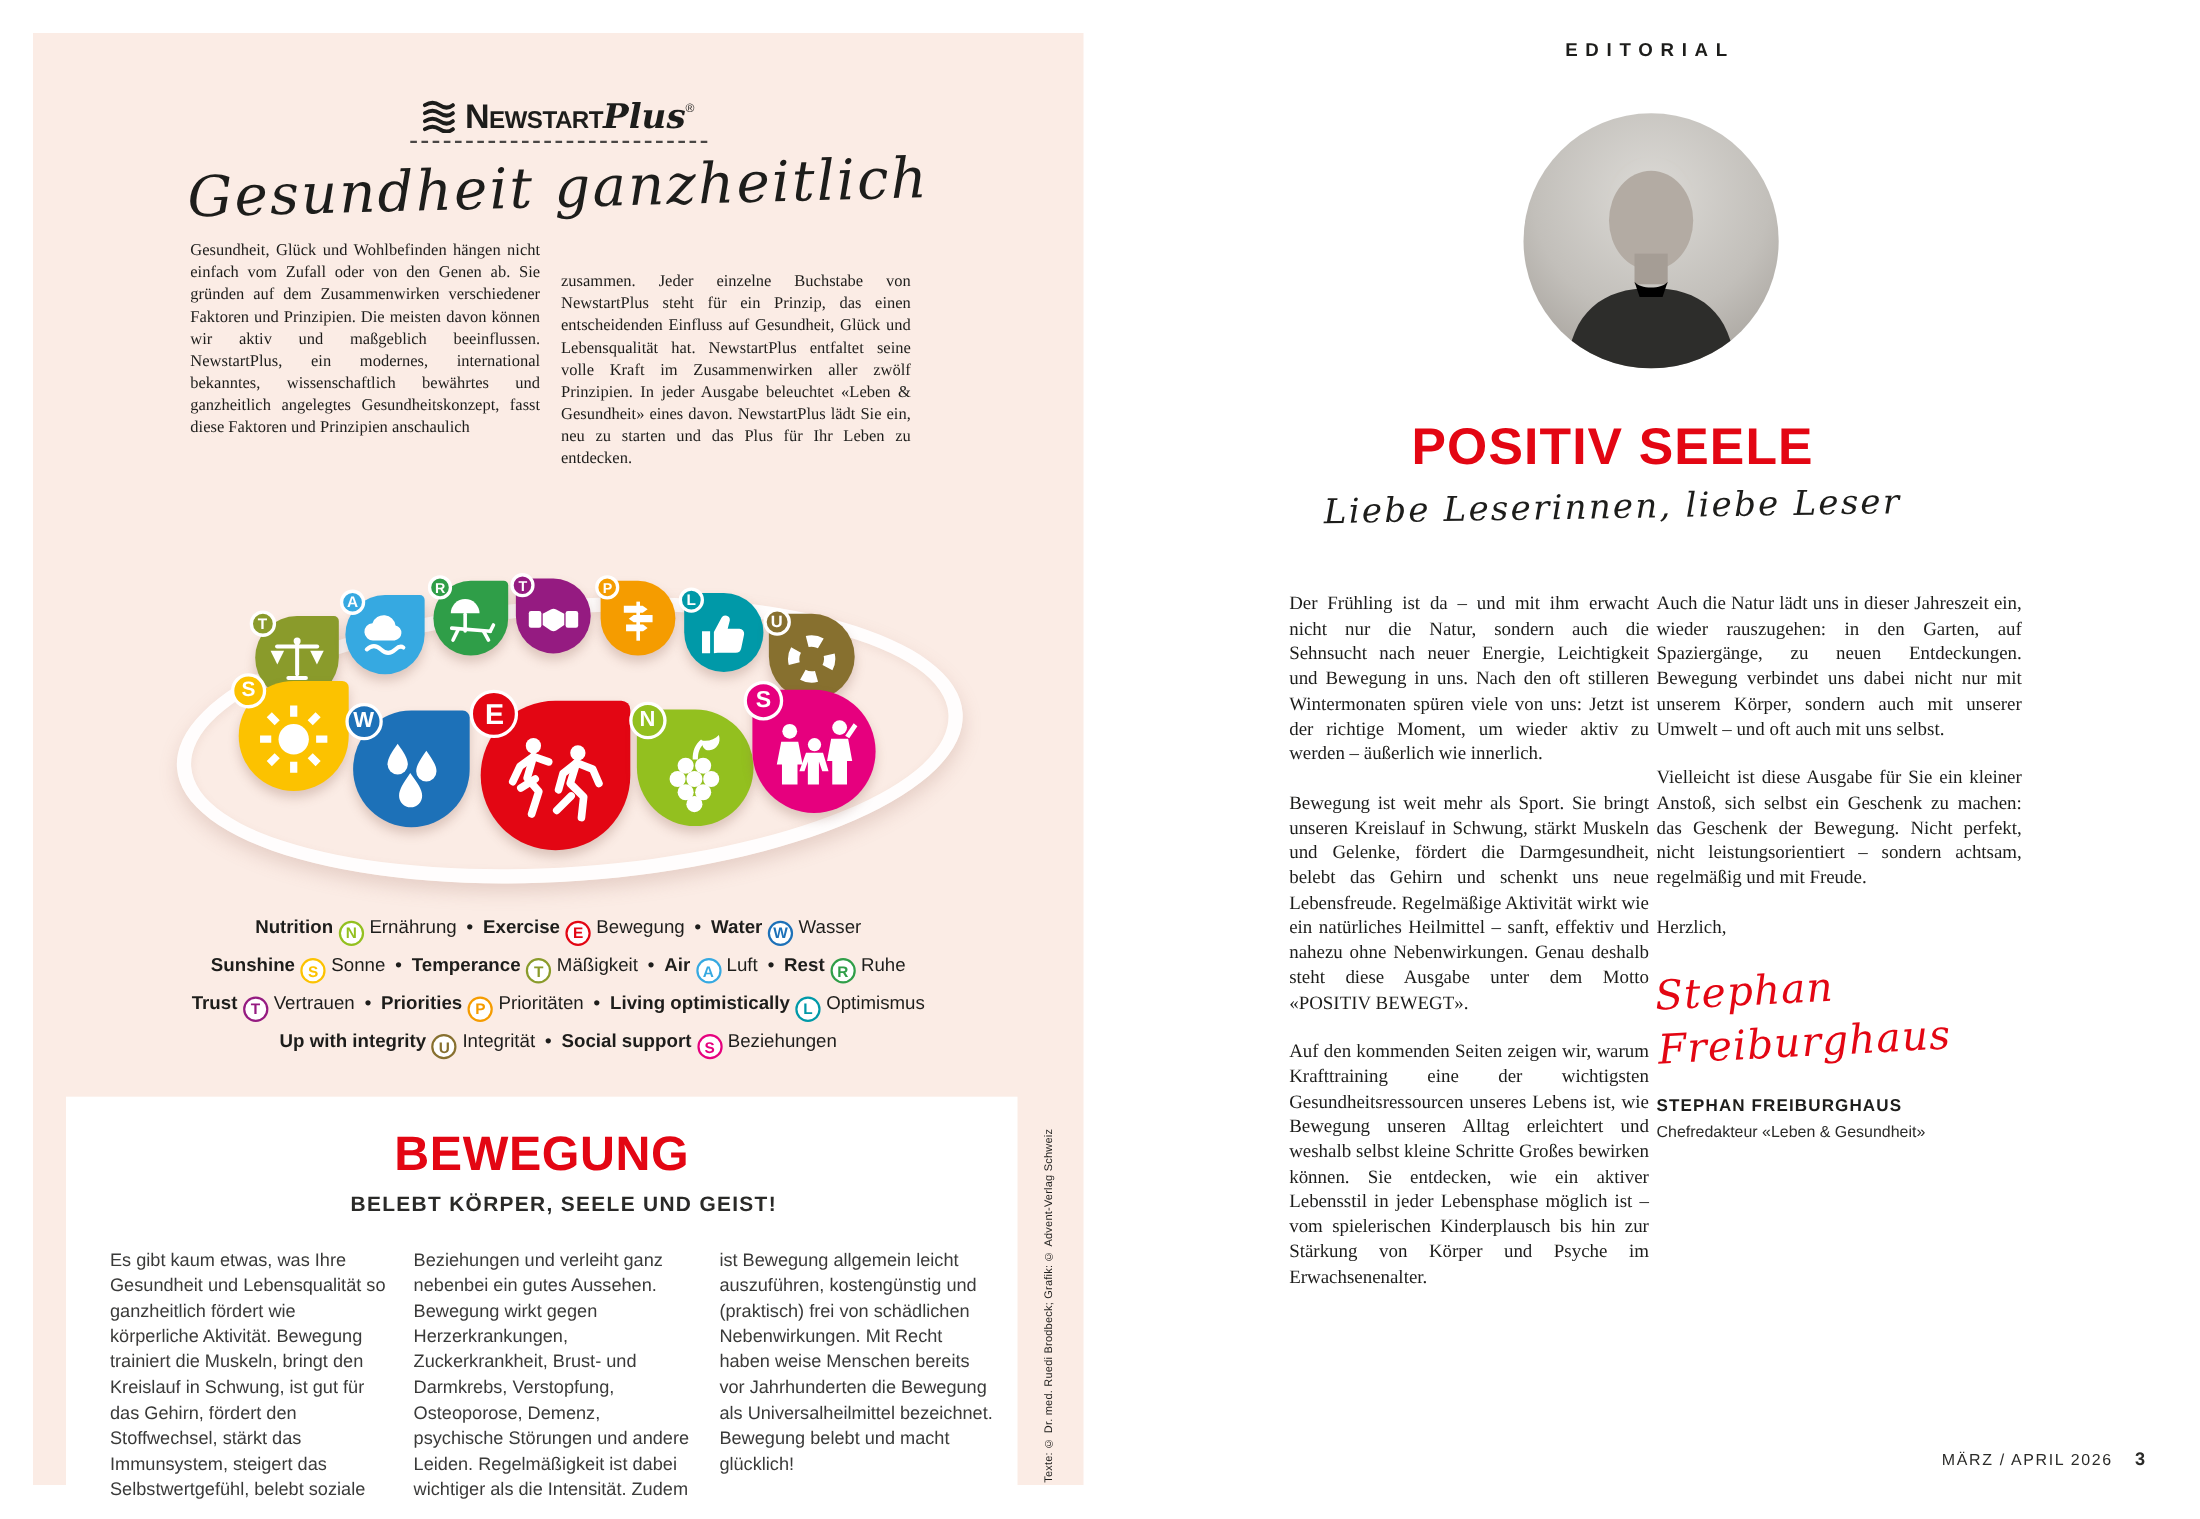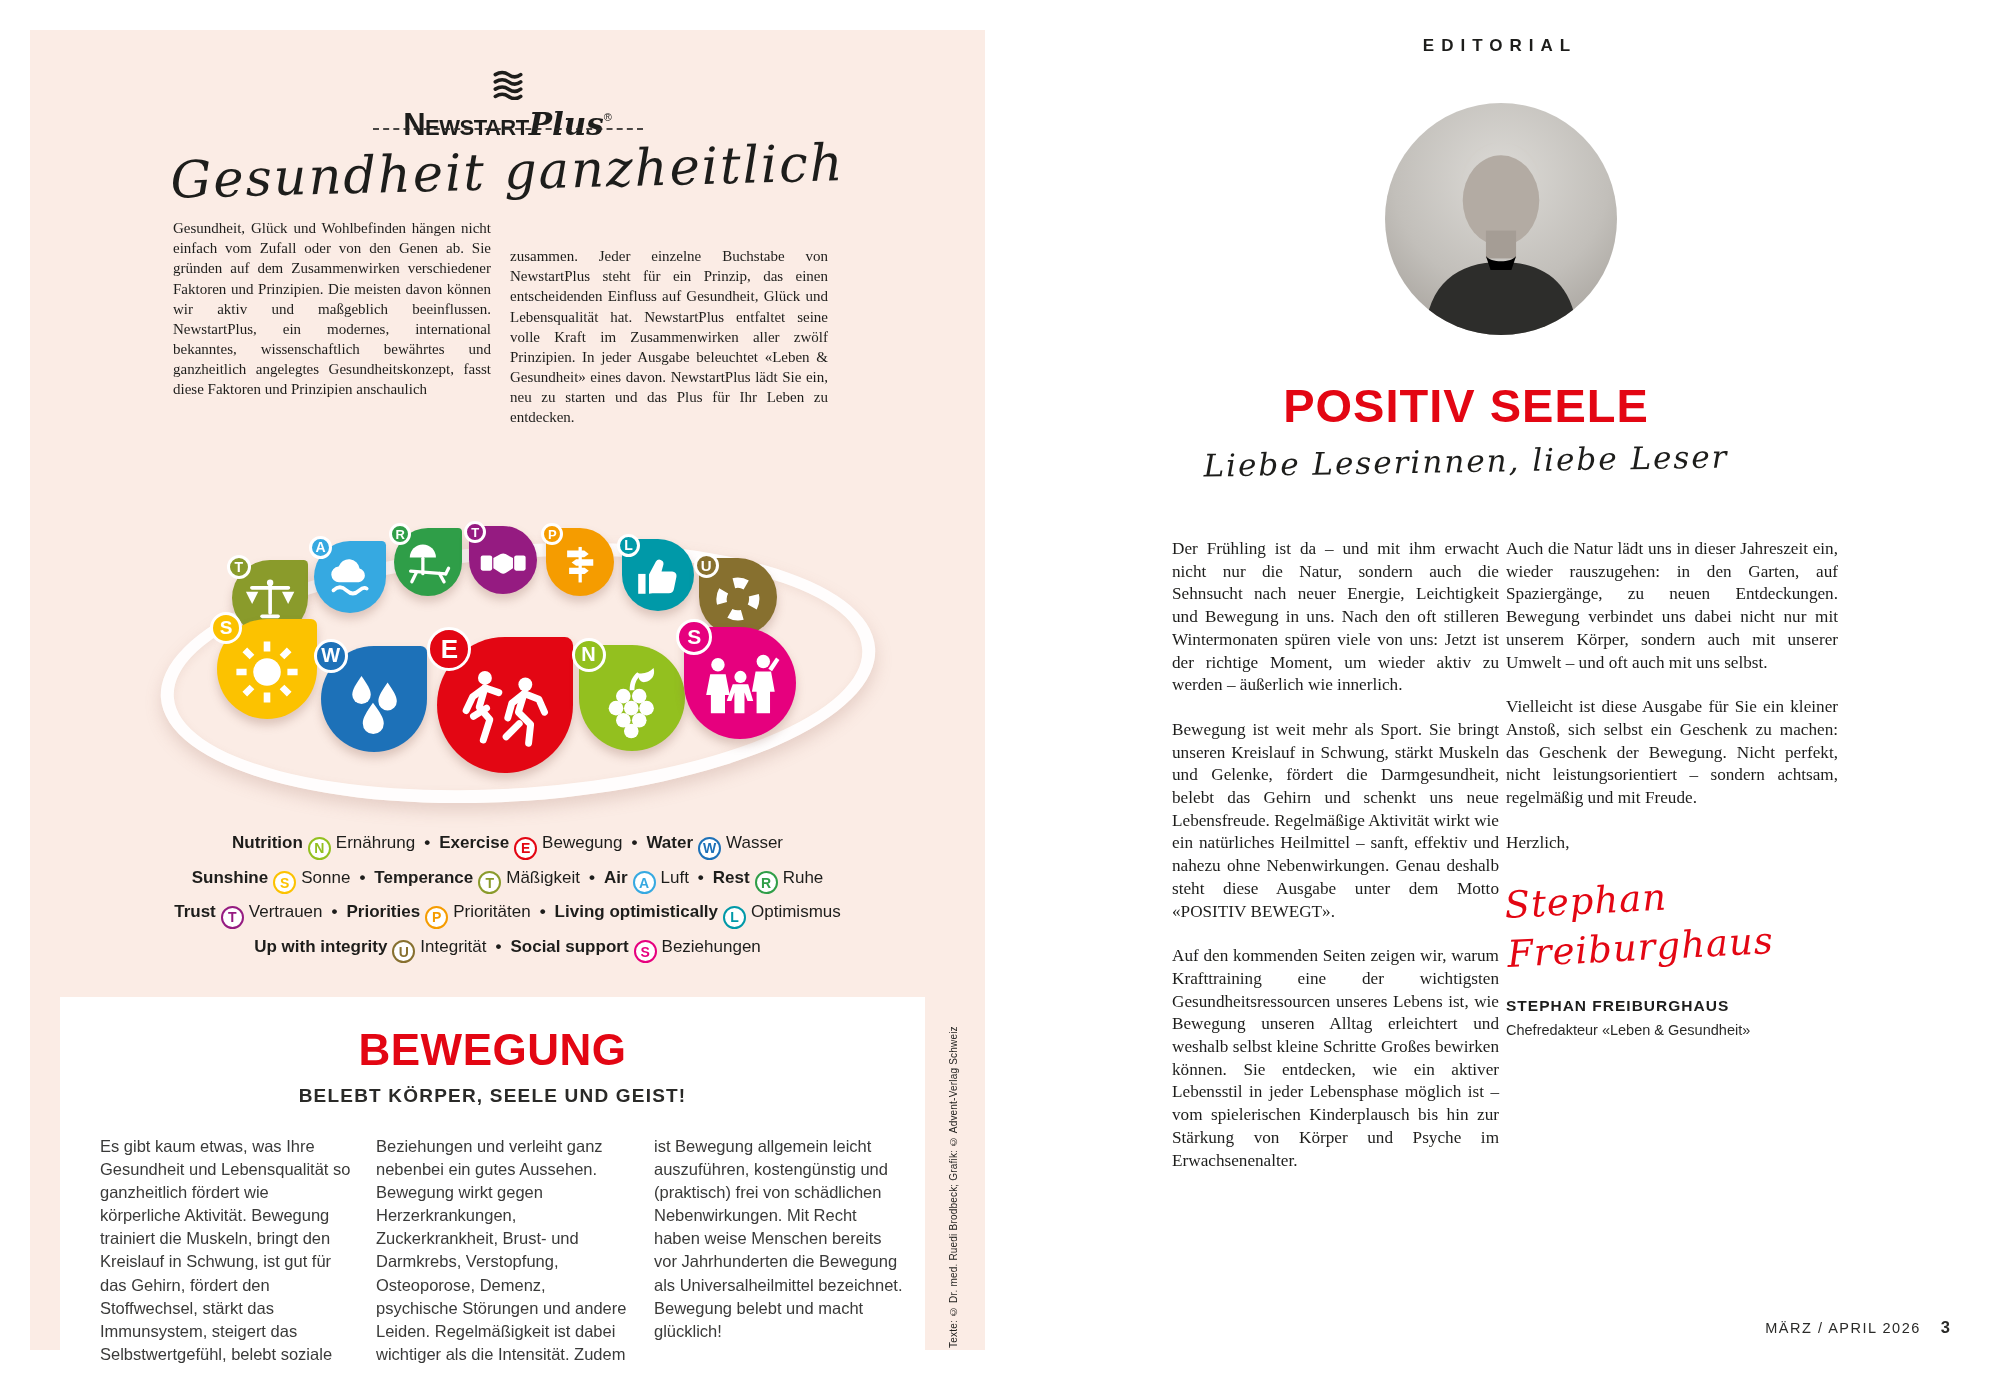--- a/index.html
+++ b/index.html
@@ -1,20 +1,20 @@
 <!DOCTYPE html>
 <html><head>
 <meta charset="utf-8">
 <style>
   html,body{margin:0;padding:0;background:#ffffff;}
   .sheet{position:relative;width:2000px;height:1381px;background:#ffffff;overflow:hidden;
          font-family:"Liberation Serif",serif;color:#1d1d1b;}
   
   .left-page{position:absolute;left:30px;top:30px;width:955px;height:1320px;background:#fbece5;}
-  .logo{position:absolute;left:0;top:40px;width:100%;display:flex;align-items:center;justify-content:center;gap:9px;flex-direction:column;}
+  .logo{position:absolute;left:0;top:60px;width:100%;display:flex;align-items:center;justify-content:center;gap:9px;}
   .logo-icon svg{display:block;width:30px;height:30px;}
   .logo-text{font-family:"Liberation Sans",sans-serif;font-size:31px;line-height:1;white-space:nowrap;}
   .logo-text b{font-variant:small-caps;letter-spacing:-.5px;font-weight:800;}
   .logo-text i{font-family:"DejaVu Serif",serif;font-style:italic;font-weight:600;}
   .logo-text sup{font-size:11px;vertical-align:14px;}
   .dashes{position:absolute;left:calc(50% - 135px);top:98px;width:270px;border-top:2.5px dashed #2a2a28;opacity:.85;}
   .script-head{position:absolute;left:0;top:112px;width:100%;margin:0;text-align:center;
     font-family:"DejaVu Serif",serif;font-style:italic;font-weight:400;font-size:51px;
     letter-spacing:2px;transform:rotate(-1.5deg);}
   .intro-col{position:absolute;top:188px;width:318px;font-size:15px;line-height:1.345;
@@ -38,21 +38,21 @@
   .legend-badge{display:inline-flex;width:23px;height:23px;box-sizing:border-box;border:2.5px solid;
     border-radius:50%;background:#fff;align-items:center;justify-content:center;
     font-weight:bold;font-size:14px;margin:0 5px;vertical-align:-5px;}
   .legend-sep{font-weight:bold;margin:0 9px;}
   .legend-en{font-weight:bold;}
   
   .bewegung-card{position:absolute;left:30px;top:967px;width:865px;height:353px;background:#ffffff;}
   .bw-title{position:absolute;left:0;top:28px;width:100%;margin:0;text-align:center;
     font-family:"Liberation Sans",sans-serif;font-weight:800;font-size:44px;color:#e30613;letter-spacing:.5px;}
   .bw-sub{position:absolute;left:0;top:88px;width:100%;margin:0;text-align:center;
-    font-family:"Liberation Sans",sans-serif;font-weight:bold;font-size:19px;letter-spacing:1.2px;color:#2a2a28;}
+    font-family:"Liberation Sans",sans-serif;font-weight:bold;font-size:19px;letter-spacing:1.2px;color:#2a2a28;padding-left:20px;}
   .bw-col{position:absolute;top:138px;width:252px;font-family:"Liberation Sans",sans-serif;
     font-size:16.5px;line-height:1.4;color:#3a3a39;}
   .bw-col.b1{left:40px;}
   .bw-col.b2{left:316px;}
   .bw-col.b3{left:594px;}
   .credits{position:absolute;right:26px;bottom:2px;height:362px;writing-mode:vertical-rl;
     transform:rotate(180deg);font-family:"Liberation Sans",sans-serif;font-size:10px;
     letter-spacing:.2px;color:#1d1d1b;}
   
   .kicker{position:absolute;left:1270px;top:36px;width:460px;text-align:center;

